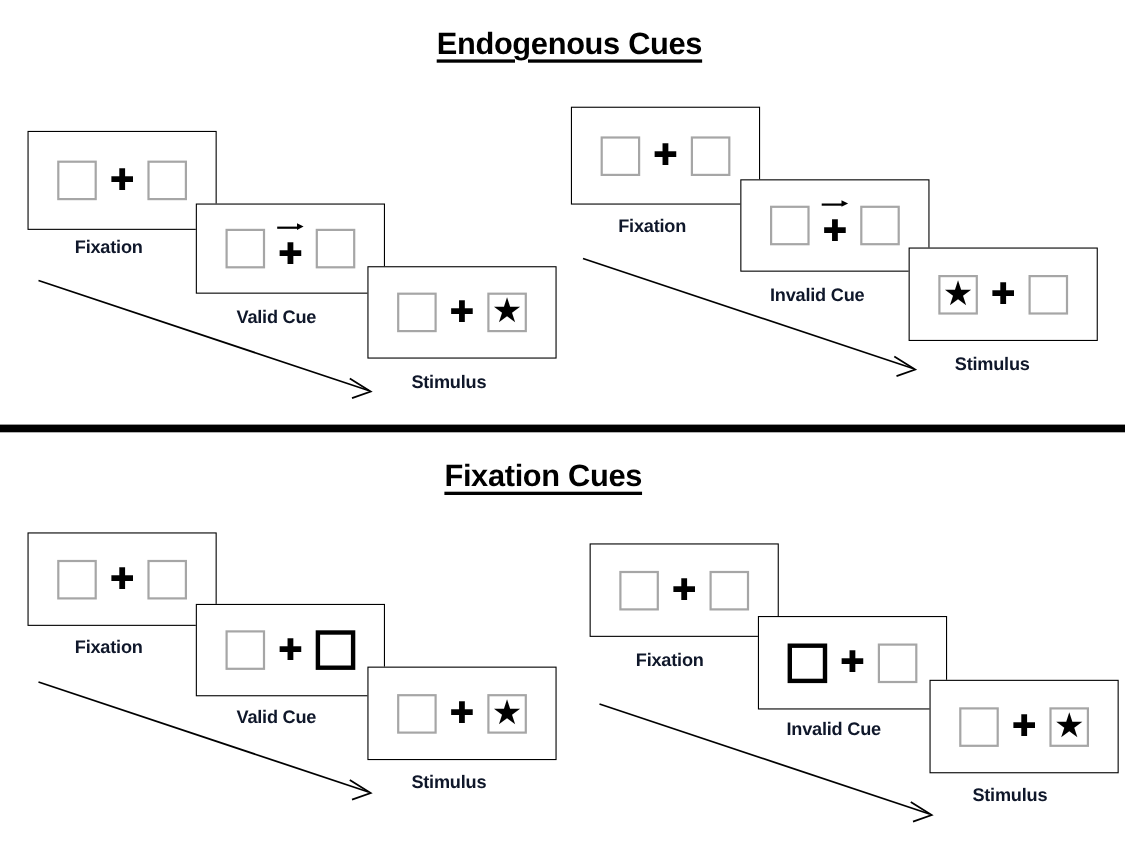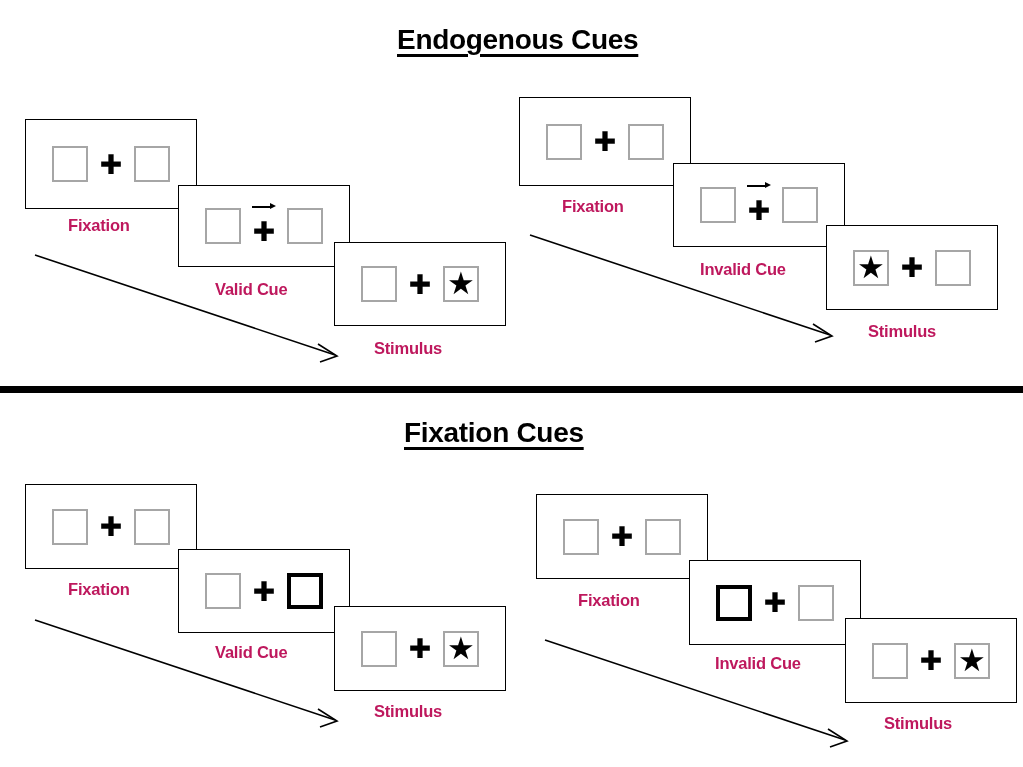--- a/index.html
+++ b/index.html
@@ -100,21 +100,21 @@
     border-bottom:3.6px solid transparent;
     border-left:6px solid #000;
   }
   .cross-slot.no-arrow{height:34px;}
 
   
   .caption{
     position:absolute;
     font-weight:bold;
     font-size:16.5px;
-    color:#be185d;
+    color:#0f172a;
     white-space:nowrap;
     letter-spacing:-0.2px;
   }
 
   
   .flow-arrow{position:absolute;overflow:visible;}
   .flow-arrow line,.flow-arrow polyline{
     stroke:#000;stroke-width:1.6;fill:none;
   }
 </style>

